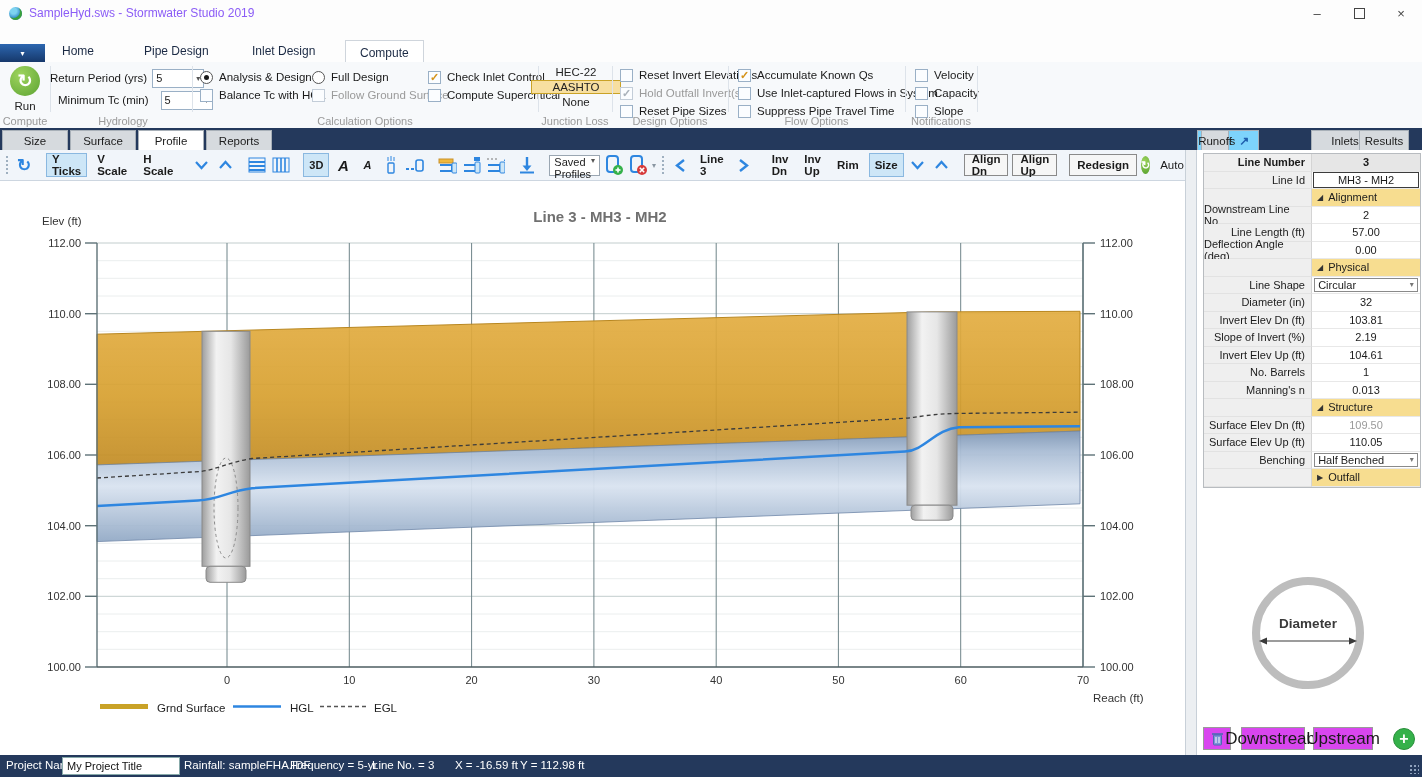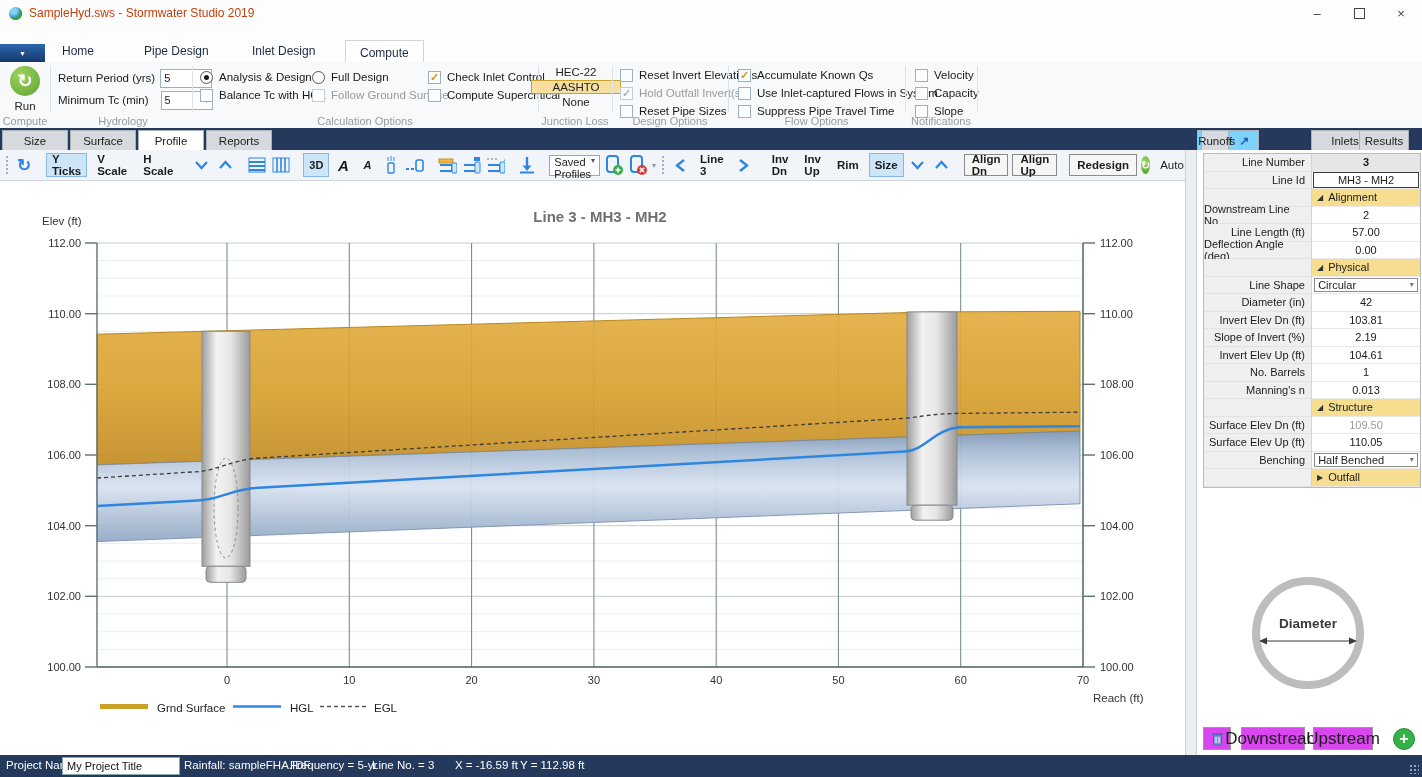--- a/index.html
+++ b/index.html
@@ -5,21 +5,21 @@
   html,body{margin:0;padding:0}
   body{width:1422px;height:777px;position:relative;overflow:hidden;background:#fff;
        font-family:"Liberation Sans",sans-serif;color:#1a1a1a;
        box-shadow:inset 0 0 0 1px #3a6ea5}
   .abs{position:absolute}
   
   .titlebar{left:0;top:0;width:1422px;height:26px;background:#fdfdfd;display:flex;align-items:center}
   .appicon{width:13px;height:13px;border-radius:50%;margin:0 7px 0 9px;
            background:radial-gradient(circle at 35% 30%,#7dd3f0 0 25%,#2e86c8 60%,#1b5e8f 100%);
            box-shadow:inset -2px -2px 0 #3aa13a}
-  .apptitle{font-size:12px;color:#c2410c}
+  .apptitle{font-size:12px;color:#8b5cf6}
   .winbtns{margin-left:auto;display:flex;height:26px}
   .winbtn{width:42px;height:26px;display:flex;align-items:center;justify-content:center;color:#444;font-size:13px}
   .maxbox{width:9px;height:9px;border:1px solid #444}
   
   .tabrow{left:0;top:26px;width:1422px;height:36px;background:#fdfdfd;border-bottom:1px solid #e3e7ec}
   .appmenu{position:absolute;left:0;top:18px;width:45px;height:18px;
            background:linear-gradient(#2d67b0,#16386b);display:flex;align-items:center;justify-content:center;
            color:#fff;font-size:8px}
   .rtab{position:absolute;top:14px;height:22px;padding:0 14px;display:flex;align-items:center;
         font-size:12px;color:#1b2a44}
@@ -72,21 +72,21 @@
            display:flex;align-items:center;justify-content:center;color:#fff;font-size:11px;font-weight:bold}
   .ovf{font-size:8px;color:#8a96a2}
   
   .vsplit{left:1185px;top:150px;width:12px;height:605px;background:#eceff2;border-left:1px solid #c8d0d8;border-right:1px solid #c8d0d8;box-sizing:border-box}
   .panel{left:1197px;top:150px;width:225px;height:605px;background:#fff}
   .pgrid{position:absolute;left:6px;top:3px;width:218px;border:1px solid #b8bcc0;box-sizing:border-box}
   .prow{height:17.5px;display:flex;font-size:11px;box-sizing:border-box}
   .plabel{width:108px;background:#efefef;border-right:1px solid #d4d4d4;border-bottom:1px solid #e2e2e2;
           display:flex;align-items:center;justify-content:flex-end;padding-right:6px;color:#1b1b1b;box-sizing:border-box}
   .pval{flex:1;background:#fff;border-bottom:1px solid #e8e8e8;display:flex;align-items:center;justify-content:center;color:#1b1b1b;box-sizing:border-box}
-  .prow.hdr .plabel{font-weight:normal}
+  .prow.hdr .plabel{font-weight:bold}
   .prow.hdr .pval{background:#e6e6e6;font-weight:bold}
   .pval.muted{color:#9a9a9a}
   .editbox{width:96%;height:14px;border:1px solid #3c3c3c;background:#fff;display:flex;align-items:center;justify-content:center}
   .prow.section .pval{background:#f7dd90;justify-content:flex-start;padding-left:5px;gap:5px;font-size:11px}
   .prow.section .plabel{background:#efefef}
   .tri{font-size:8px;color:#333}
   .dropbox{width:96%;height:14px;border:1px solid #8a8a8a;background:#fff;display:flex;align-items:center;
            justify-content:space-between;padding:0 3px;box-sizing:border-box}
   .dropbox .dd{font-size:8px;color:#777}
   .pbtn{position:absolute;height:23px;display:flex;align-items:center;justify-content:center;background:#d946ef;
@@ -127,21 +127,21 @@
   <div class="rtab active" style="left:345px">Compute</div>
 </div>
 
 <div class="abs ribbon">
 
   <div class="runbtn">↻</div>
   <div class="runlabel">Run</div>
   <div class="glabel" style="left:0;width:50px">Compute</div>
   <div class="rsep" style="left:50px"></div>
 
-  <div class="abs" style="left:58px;top:6px">
+  <div class="abs" style="left:50px;top:6px">
     <span class="hlabel">Return Period (yrs)</span><span class="spin">
         <span>5</span>
         <span class="dd">▾</span>
       </span>
   </div>
   <div class="abs" style="left:58px;top:28px">
     <span class="hlabel">Minimum Tc (min)</span><span class="spin" style="margin-left:12px">
         <span>5</span>
         <span class="dd">▾</span>
       </span>
@@ -596,21 +596,21 @@
         <div class="plabel">Line Shape</div>
         <div class="pval">
           <span class="dropbox">
             <span>Circular</span>
             <span class="dd">▾</span>
           </span>
         </div>
       </div>
     <div class="prow">
         <div class="plabel">Diameter (in)</div>
-        <div class="pval">42</div>
+        <div class="pval">32</div>
       </div>
     <div class="prow">
         <div class="plabel">Invert Elev Dn (ft)</div>
         <div class="pval">103.81</div>
       </div>
     <div class="prow">
         <div class="plabel">Slope of Invert (%)</div>
         <div class="pval">2.19</div>
       </div>
     <div class="prow">

